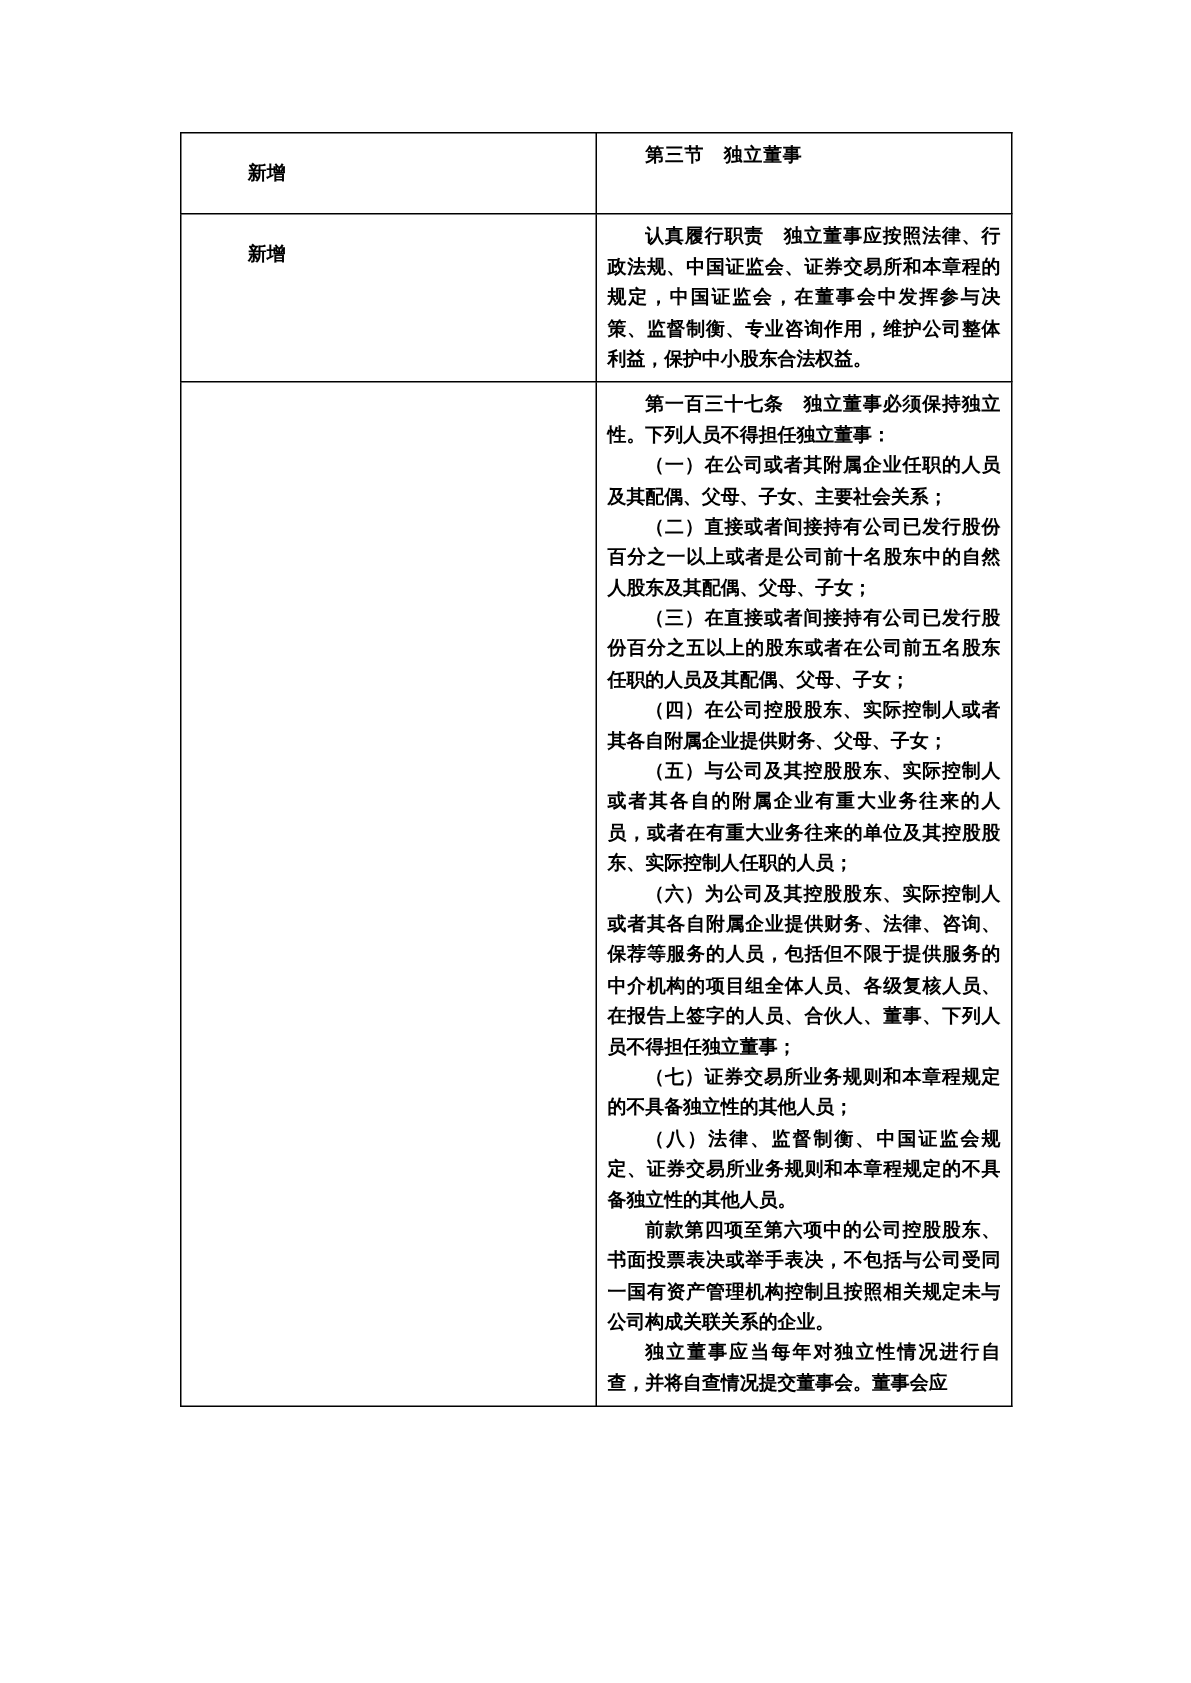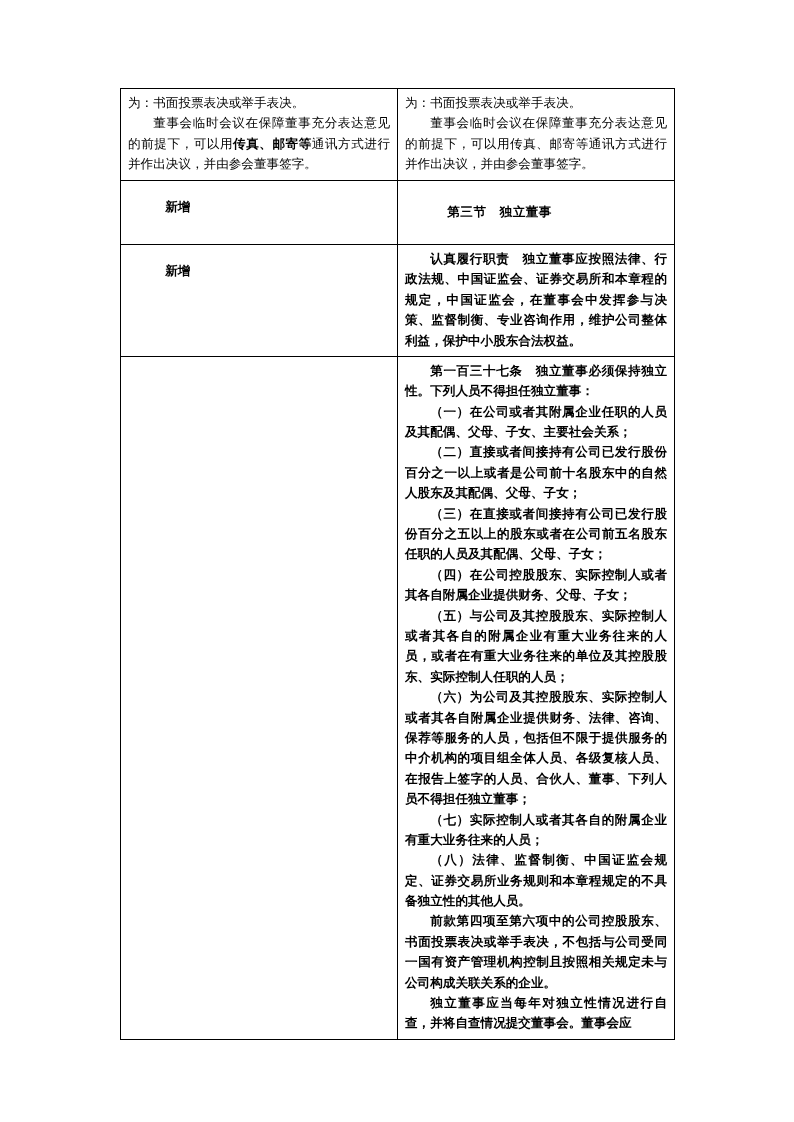--- a/index.html
+++ b/index.html
@@ -50,48 +50,38 @@
   .new-label {
     font-weight: bold;
     text-indent: 2em;
     display: block;
     margin: 12px;
   }
   .section-head {
     font-weight: bold;
     text-indent: 2em;
     display: block;
-    margin: 17px;
+    margin: 0;
     letter-spacing: 0.5px;
   }
   .cell-empty {
     padding: 4px 7px;
   }
 </style>
 </head>
 <body>
 
 <div class="page">
   <table class="doc-table">
     <colgroup>
       <col class="left-col">
       <col class="right-col">
     </colgroup>
     <tbody>
 
-      <tr>
-        <td>
-          <p class="para">为：书面投票表决或举手表决。</p>
-          <p class="para indent"><span>董事会临时会议在保障董事充分表达意见的前提下，可以用</span><span class="bold">传真、邮寄等</span><span>通讯方式进行并作出决议，并由参会董事签字。</span></p>
-        </td>
-        <td>
-          <p class="para">为：书面投票表决或举手表决。</p>
-          <p class="para indent">董事会临时会议在保障董事充分表达意见的前提下，可以用传真、邮寄等通讯方式进行并作出决议，并由参会董事签字。</p>
-        </td>
-      </tr>
 
       <tr>
         <td>
           <span class="new-label">新增</span>
         </td>
         <td>
           <span class="section-head">第三节　独立董事</span>
         </td>
       </tr>
 
@@ -109,21 +99,21 @@
           <span></span>
         </td>
         <td>
           <p class="para indent bold">第一百三十七条　独立董事必须保持独立性。下列人员不得担任独立董事：</p>
           <p class="para indent bold">（一）在公司或者其附属企业任职的人员及其配偶、父母、子女、主要社会关系；</p>
           <p class="para indent bold">（二）直接或者间接持有公司已发行股份百分之一以上或者是公司前十名股东中的自然人股东及其配偶、父母、子女；</p>
           <p class="para indent bold">（三）在直接或者间接持有公司已发行股份百分之五以上的股东或者在公司前五名股东任职的人员及其配偶、父母、子女；</p>
           <p class="para indent bold">（四）在公司控股股东、实际控制人或者其各自附属企业提供财务、父母、子女；</p>
           <p class="para indent bold">（五）与公司及其控股股东、实际控制人或者其各自的附属企业有重大业务往来的人员，或者在有重大业务往来的单位及其控股股东、实际控制人任职的人员；</p>
           <p class="para indent bold">（六）为公司及其控股股东、实际控制人或者其各自附属企业提供财务、法律、咨询、保荐等服务的人员，包括但不限于提供服务的中介机构的项目组全体人员、各级复核人员、在报告上签字的人员、合伙人、董事、下列人员不得担任独立董事；</p>
-          <p class="para indent bold">（七）实际控制人或者其各自的附属企业有重大业务往来的人员；</p>
+          <p class="para indent bold">（七）证券交易所业务规则和本章程规定的不具备独立性的其他人员；</p>
           <p class="para indent bold">（八）法律、监督制衡、中国证监会规定、证券交易所业务规则和本章程规定的不具备独立性的其他人员。</p>
           <p class="para indent bold">前款第四项至第六项中的公司控股股东、书面投票表决或举手表决，不包括与公司受同一国有资产管理机构控制且按照相关规定未与公司构成关联关系的企业。</p>
           <p class="para indent bold">独立董事应当每年对独立性情况进行自查，并将自查情况提交董事会。董事会应</p>
         </td>
       </tr>
     </tbody>
   </table>
 </div>
 
 </body></html>

